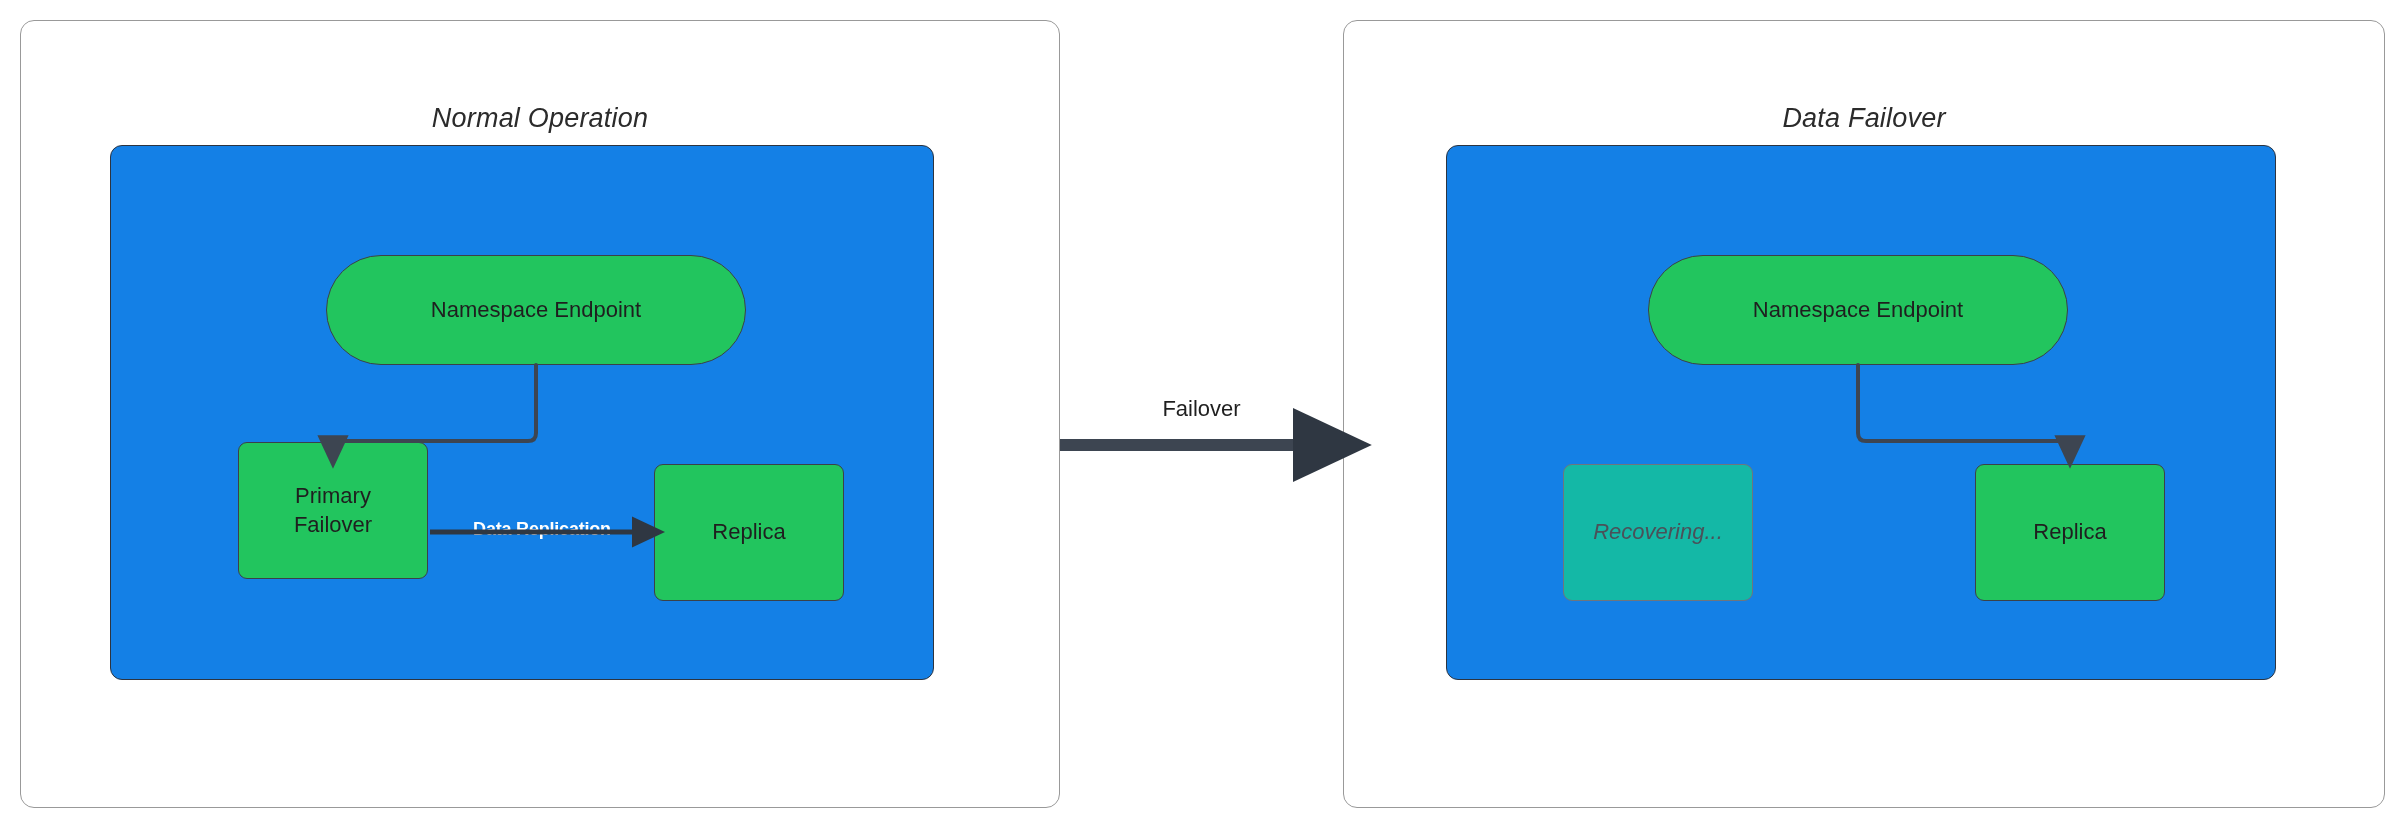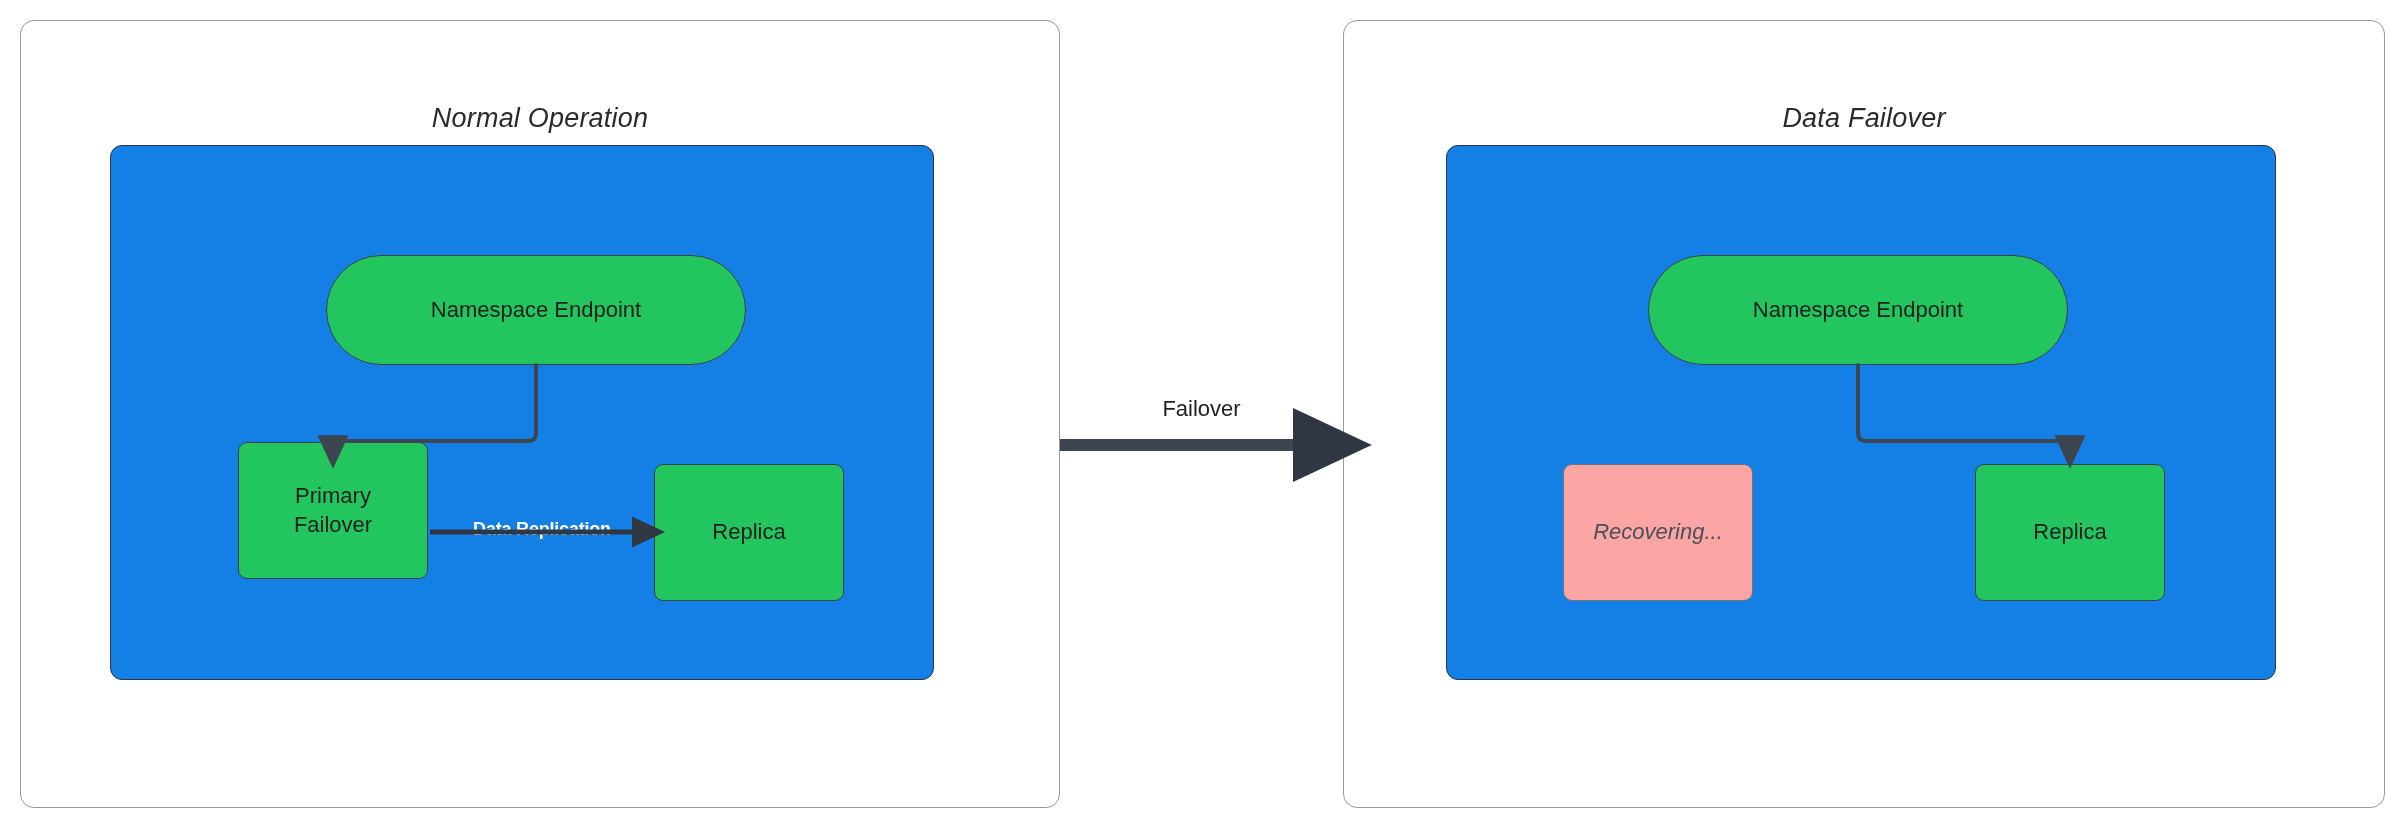--- a/index.html
+++ b/index.html
@@ -64,21 +64,21 @@
     align-items: center;
     justify-content: center;
     text-align: center;
     color: #1f1f1f;
     font-size: 22px;
     line-height: 1.28;
   }
   .node.pill { border-radius: 62px; }
   .node.box  { border-radius: 9px; }
   .node.recovering {
-    background: #fca5a5;
+    background: #14b8a6;
     border-color: #6e757e;
     font-style: italic;
     color: #4a5159;
   }
 
   
   #node-endpoint-left { left: 326px; top: 255px; width: 420px; height: 110px; }
   #node-primary       { left: 238px; top: 442px; width: 190px; height: 137px; }
   #node-replica-left  { left: 654px; top: 464px; width: 190px; height: 137px; }
 

